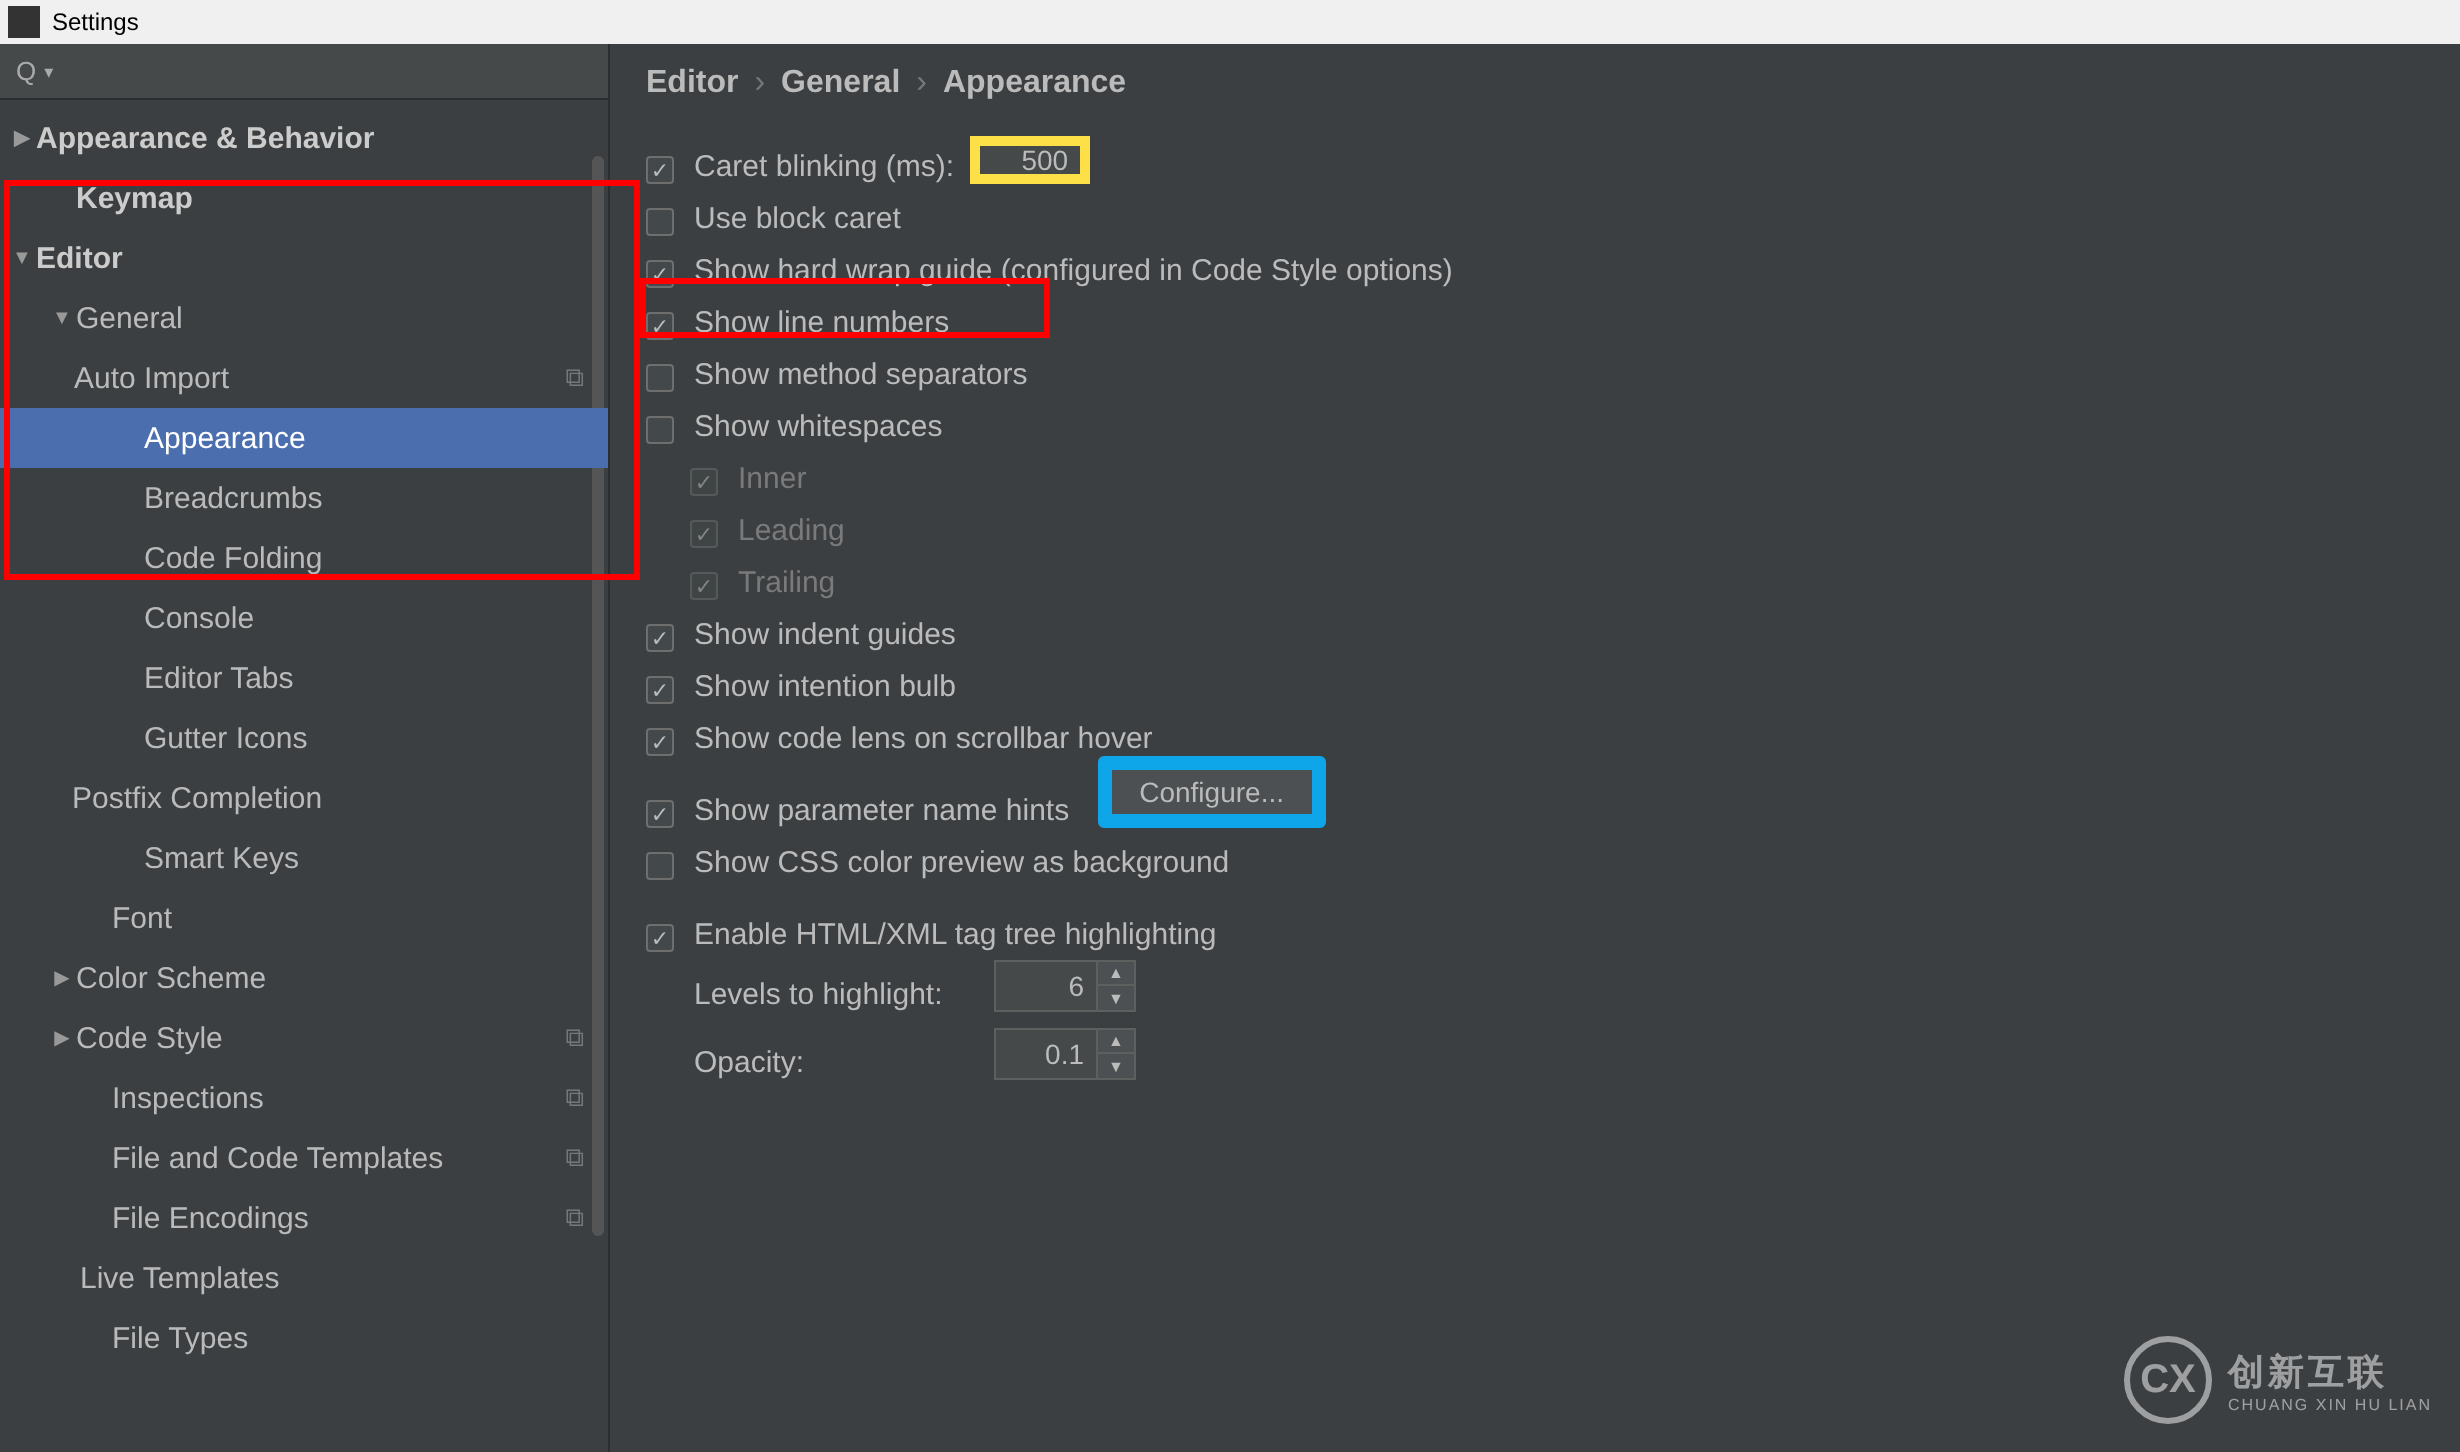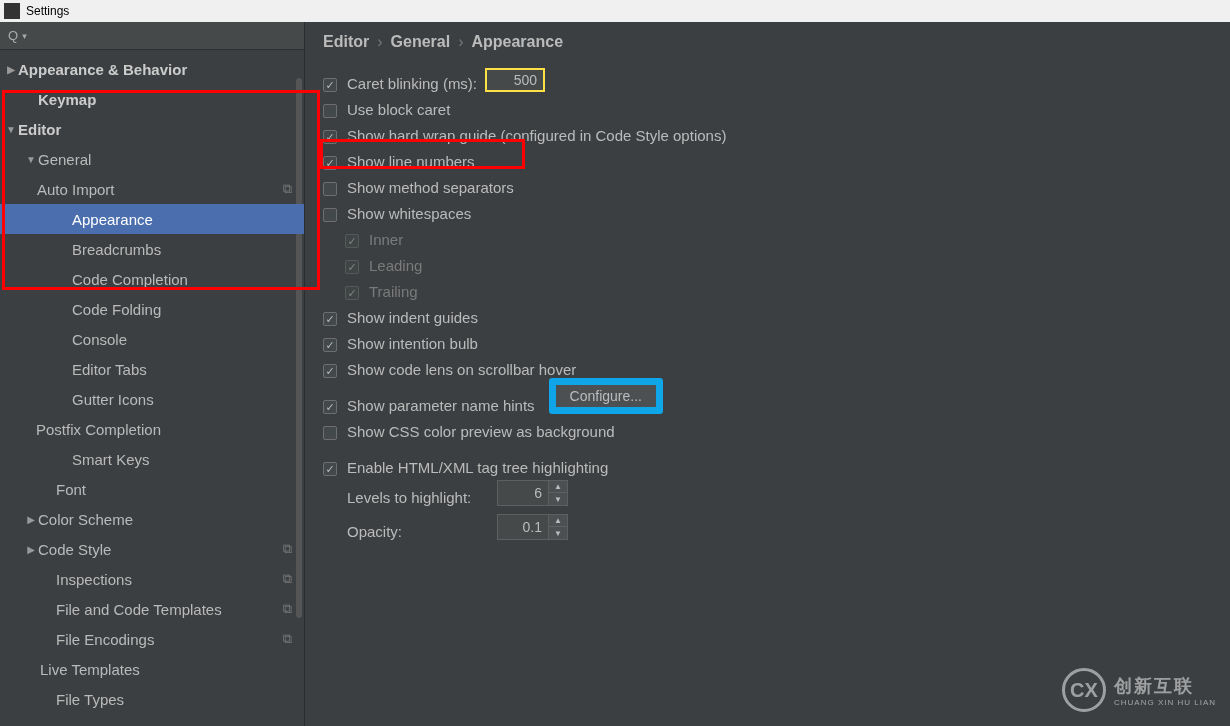--- a/index.html
+++ b/index.html
@@ -22,21 +22,21 @@
     .content { flex: 1; background: #3c3f41; padding: 0 0 0 18px; overflow: hidden; }
     .breadcrumb { height: 40px; display: flex; align-items: center; font-size: 16px; color: #bbb; font-weight: bold; }
     .breadcrumb span.sep { margin: 0 8px; color: #777; font-weight: normal; }
     .options { padding-top: 6px; font-size: 15px; color: #bbb; }
     .row { display: flex; align-items: flex-end; height: 24px; margin-bottom: 2px; }
     .row.sub { padding-left: 22px; }
     .chk { width: 14px; height: 14px; border: 1px solid #6e6e6e; border-radius: 2px; margin-right: 10px; display: inline-flex; align-items: center; justify-content: center; font-size: 11px; color: #bbb; background: #43494a; flex-shrink: 0; }
     .chk.checked::after { content: "✓"; }
     .chk.disabled { opacity: 0.55; }
     .row.disabled { color: #7a7a7a; }
-    .numfield { width: 60px; height: 24px; background: #45494a; border: 2px solid #fde047; color: #bbb; text-align: right; padding: 0 6px; margin-left: 8px; font-size: 14px; }
+    .numfield { width: 60px; height: 24px; background: #45494a; border: 5px solid #fde047; color: #bbb; text-align: right; padding: 0 6px; margin-left: 8px; font-size: 14px; }
     .spinner { display: inline-flex; align-items: center; margin-left: 0; }
     .spinner input { width: 52px; height: 26px; background: #45494a; border: 1px solid #5e6060; color: #bbb; text-align: right; padding-right: 6px; font-size: 14px; }
     .spinner .arrows { display: flex; flex-direction: column; border: 1px solid #5e6060; border-left: none; }
     .spinner .arrows span { width: 18px; height: 12px; display: flex; align-items: center; justify-content: center; font-size: 8px; background: #4c5052; color: #bbb; border-bottom: 1px solid #5e6060; cursor: pointer; }
     .spinner .arrows span:last-child { border-bottom: none; }
     .btn { background: #4c5052; border: 7px solid #0ea5e9; color: #bbb; padding: 3px 14px; font-size: 14px; border-radius: 3px; margin-left: 14px; cursor: pointer; }
     .gap { height: 10px; }
     .label-col { display: inline-block; width: 150px; }
     .red-box-1 { position: absolute; left: 2px; top: 90px; width: 318px; height: 200px; border: 3px solid #f00; pointer-events: none; z-index: 50; }
     .red-box-2 { position: absolute; left: 320px; top: 139px; width: 205px; height: 30px; border: 3px solid #f00; pointer-events: none; z-index: 50; }
@@ -82,23 +82,20 @@
           <span>Auto Import</span>
           <span class="badge">⧉</span>
         </div>
         <div class="tree-item selected" style="padding-left: 72px;">
           <span>Appearance</span>
         </div>
         <div class="tree-item" style="padding-left: 72px;">
           <span>Breadcrumbs</span>
         </div>
         <div class="tree-item" style="padding-left: 72px;">
-          <span>Code Completion</span>
-        </div>
-        <div class="tree-item" style="padding-left: 72px;">
           <span>Code Folding</span>
         </div>
         <div class="tree-item" style="padding-left: 72px;">
           <span>Console</span>
         </div>
         <div class="tree-item" style="padding-left: 72px;">
           <span>Editor Tabs</span>
         </div>
         <div class="tree-item" style="padding-left: 72px;">
           <span>Gutter Icons</span>

